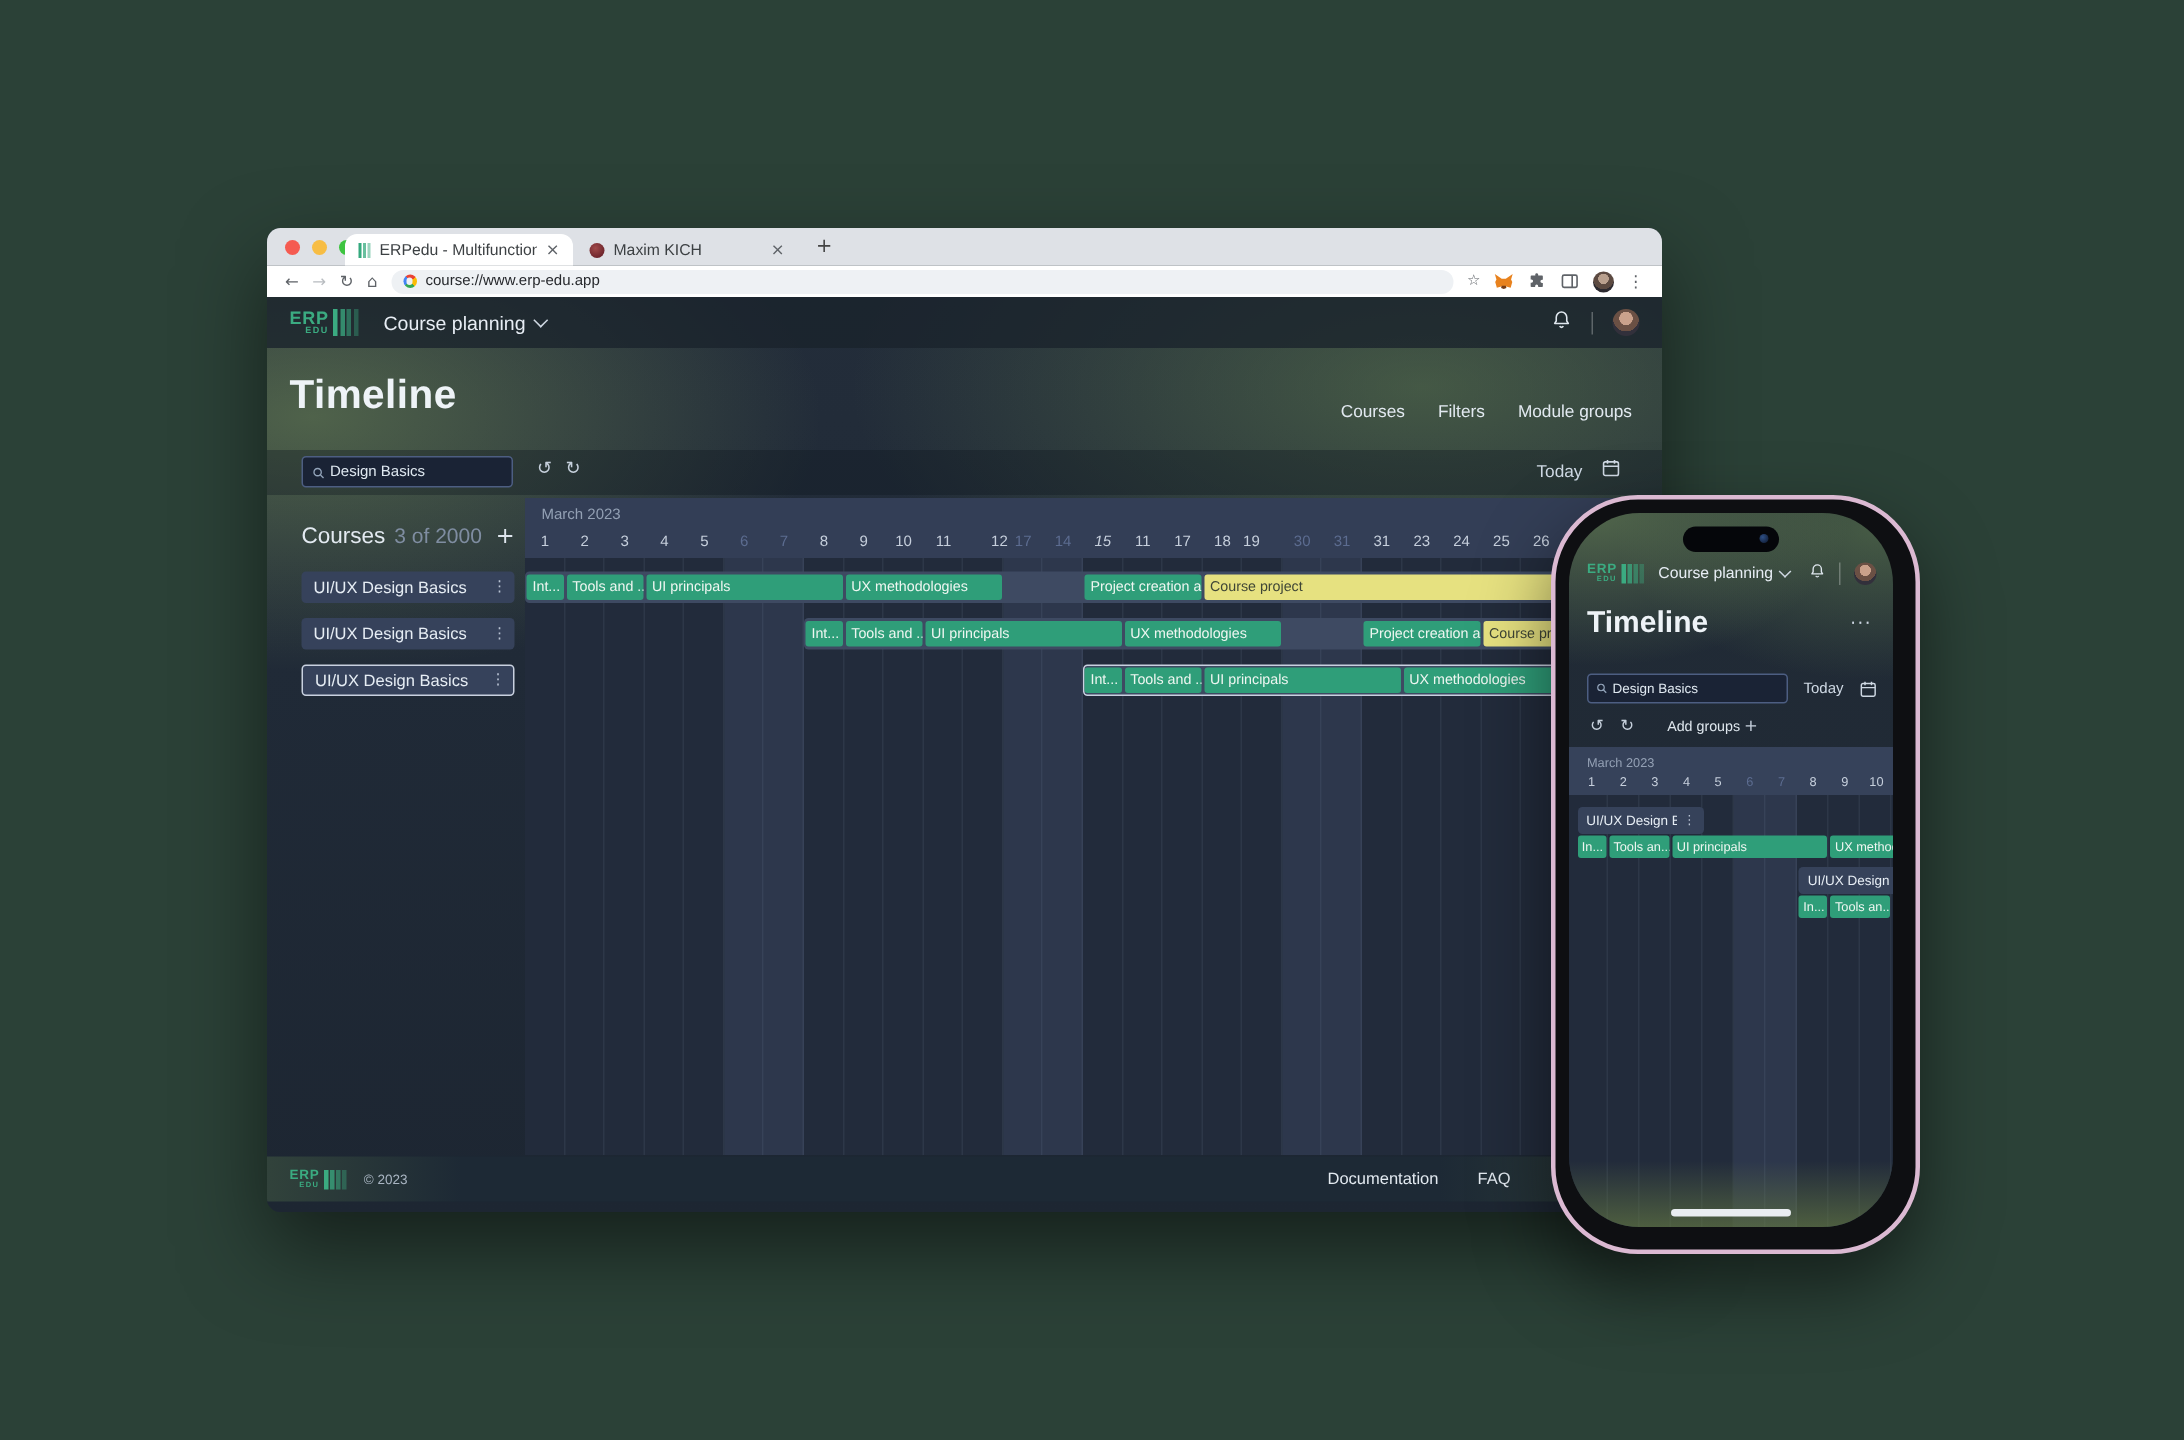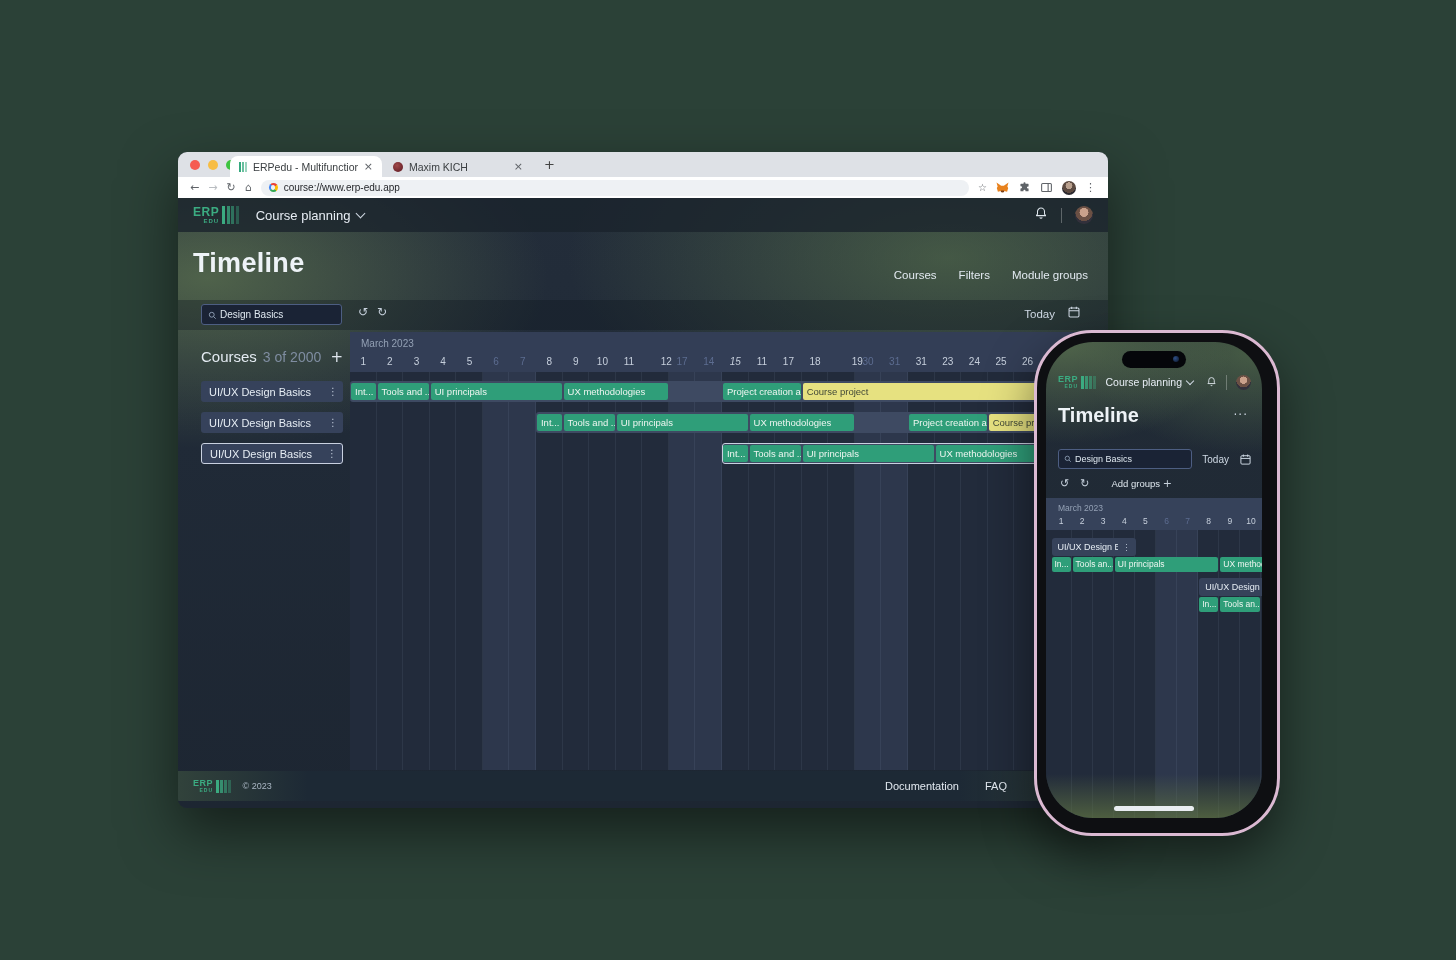--- a/index.html
+++ b/index.html
@@ -318,21 +318,21 @@
           <div class="day-label" style="left: 212.56px; width: 26.57px;">9</div>
           <div class="day-label" style="left: 239.13px; width: 26.57px;">10</div>
           <div class="day-label" style="left: 265.7px; width: 26.57px;">11</div>
           <div class="day-label" style="left: 303px; width: 26.57px;">12</div>
           <div class="day-label wk" style="left: 318.84px; width: 26.57px;">17</div>
           <div class="day-label wk" style="left: 345.41px; width: 26.57px;">14</div>
           <div class="day-label" style="left: 371.98px; width: 26.57px; font-style: italic;">15</div>
           <div class="day-label" style="left: 398.55px; width: 26.57px;">11</div>
           <div class="day-label" style="left: 425.12px; width: 26.57px;">17</div>
           <div class="day-label" style="left: 451.69px; width: 26.57px;">18</div>
-          <div class="day-label" style="left: 494px; width: 26.57px;">19</div>
+          <div class="day-label" style="left: 471px; width: 26.57px;">19</div>
           <div class="day-label wk" style="left: 504.83px; width: 26.57px;">30</div>
           <div class="day-label wk" style="left: 531.4px; width: 26.57px;">31</div>
           <div class="day-label" style="left: 557.97px; width: 26.57px;">31</div>
           <div class="day-label" style="left: 584.54px; width: 26.57px;">23</div>
           <div class="day-label" style="left: 611.11px; width: 26.57px;">24</div>
           <div class="day-label" style="left: 637.68px; width: 26.57px;">25</div>
           <div class="day-label" style="left: 664.25px; width: 26.57px;">26</div>
           <div class="day-label wk" style="left: 690.82px; width: 26.57px;">27</div>
           <div class="day-label wk" style="left: 717.39px; width: 26.57px;">28</div>
         </div>

